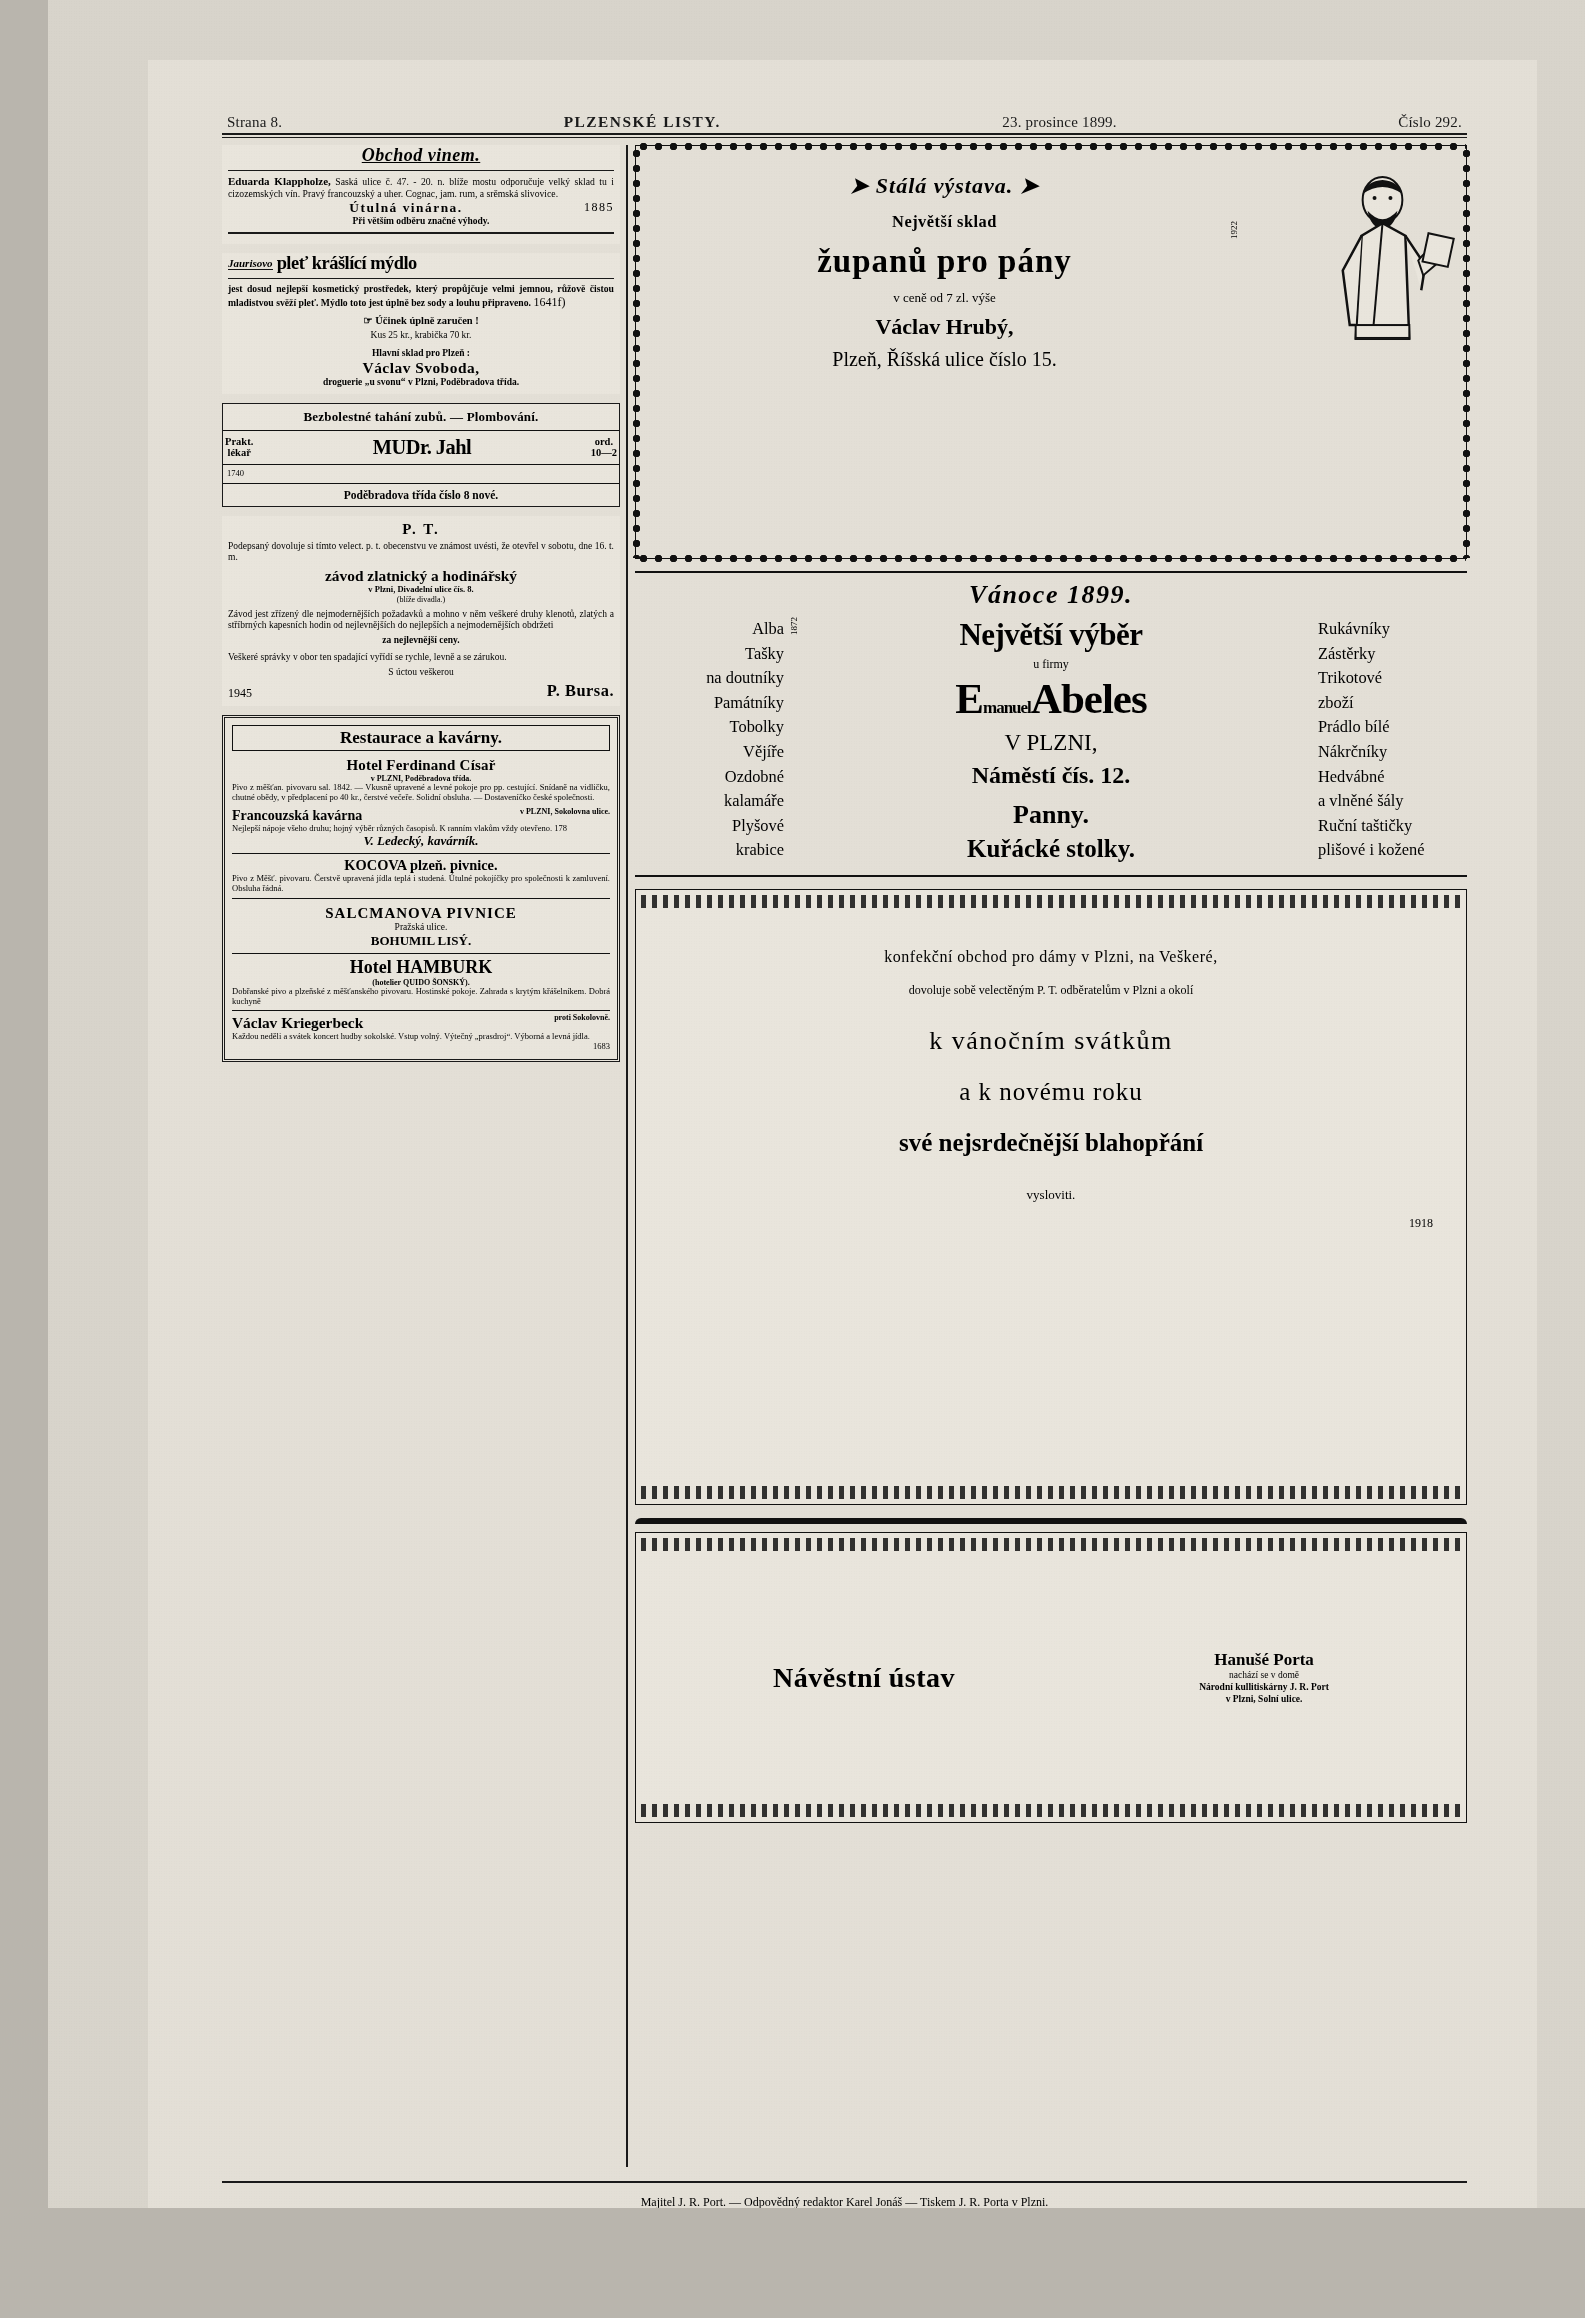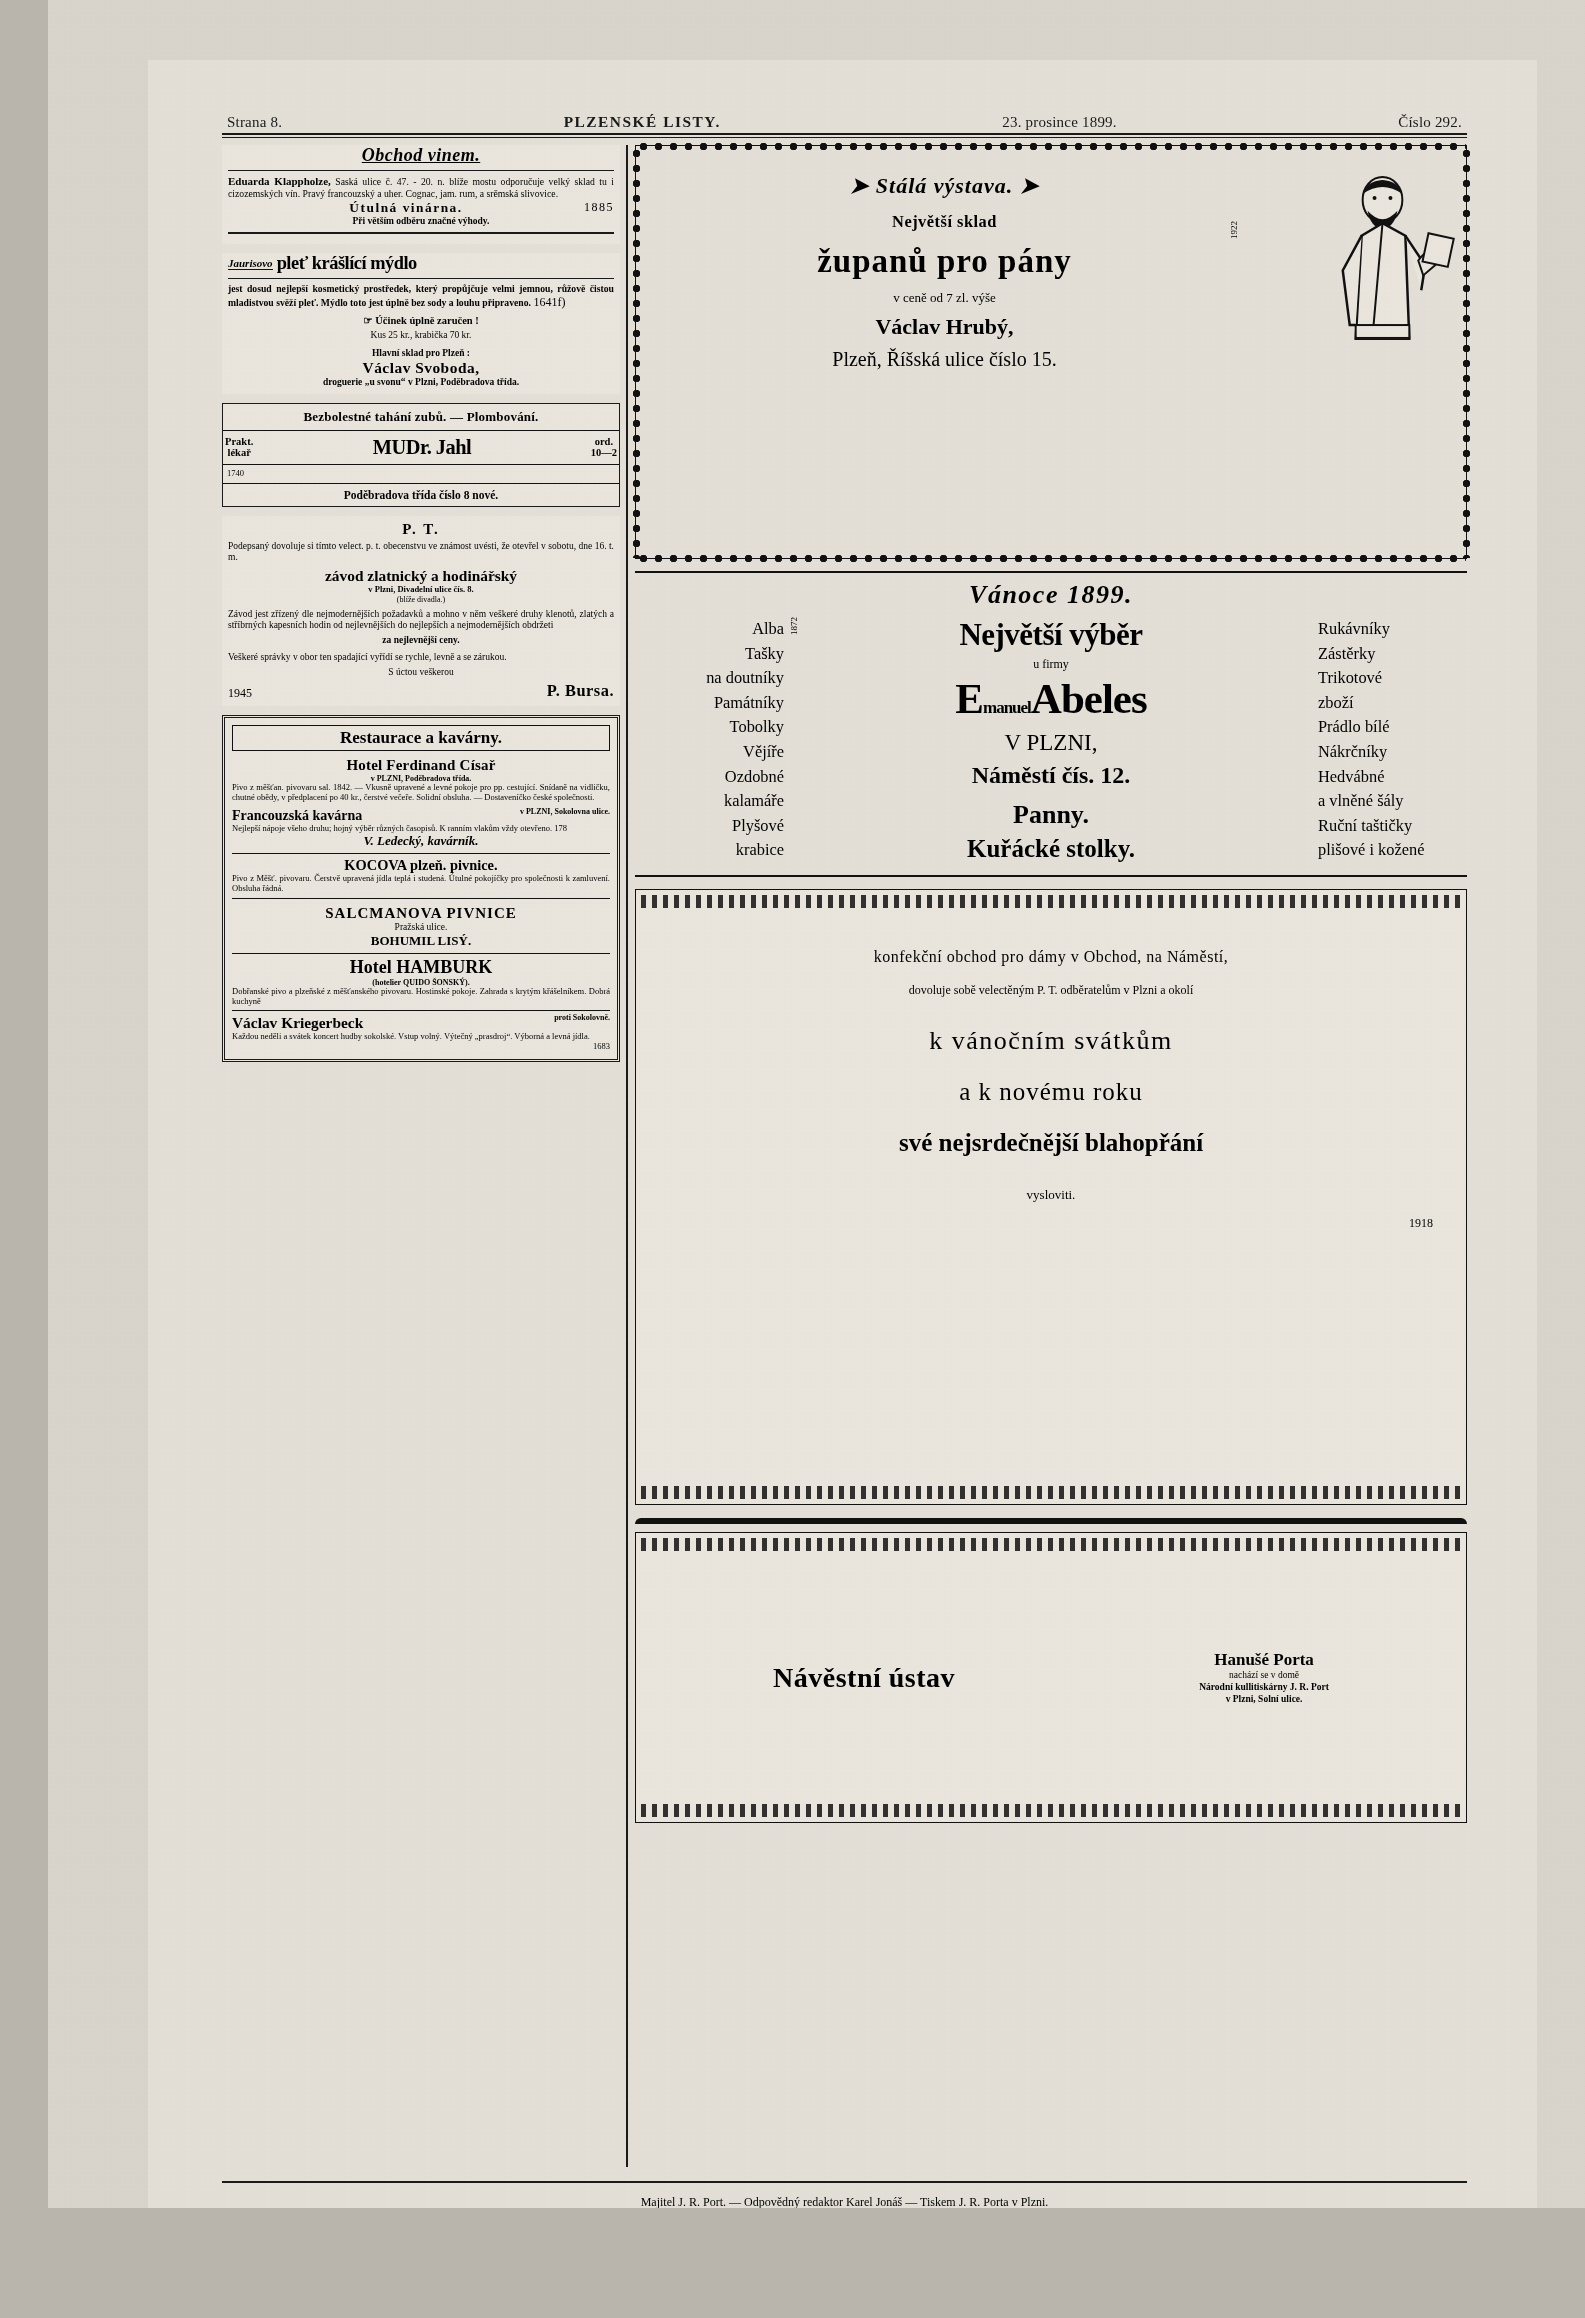--- a/index.html
+++ b/index.html
@@ -356,21 +356,21 @@
             <div>Hedvábné</div>
             <div>a vlněné šály</div>
             <div>Ruční taštičky</div>
             <div>plišové i kožené</div>
           </div>
         </div>
       </div>
 
       <div class="ornframe" style="height:588px;margin-bottom:13px;">
         <div style="padding:30px 20px 0 20px;">
-          <div class="rzih-sub" style="margin-top:15px;">konfekční obchod pro dámy v Obchod, na Náměstí,</div>
+          <div class="rzih-sub" style="margin-top:15px;">konfekční obchod pro dámy v Plzni, na Veškeré,</div>
           <div class="rzih-sub2" style="margin-top:17px;">dovoluje sobě velectěným P. T. odběratelům v Plzni a okolí</div>
           <div class="rzih-big" style="margin-top:28px;">k vánočním svátkům</div>
           <div class="rzih-big2" style="margin-top:22px;">a k novému roku</div>
           <div class="rzih-script" style="margin-top:23px;">své nejsrdečnější blahopřání</div>
           <div class="vysl" style="margin-top:30px;">vysloviti.</div>
           <div class="fignum" style="text-align:right;margin-top:13px;">1918</div>
         </div>
       </div>
 
       <div style="border-top:6px solid #111;padding-top:8px;border-radius:6px;">

